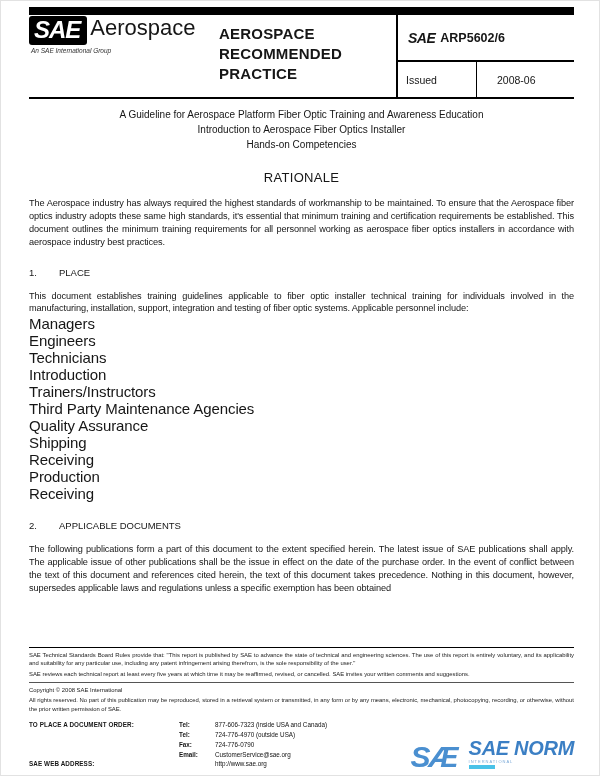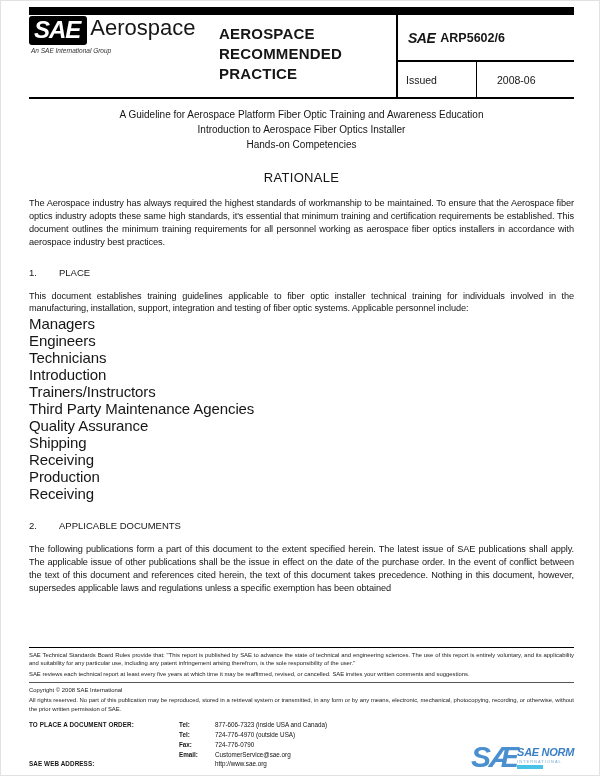--- a/index.html
+++ b/index.html
@@ -46,25 +46,25 @@
   .f-notice { font-size: 5.9px; line-height: 1.45; color: #222; text-align: justify; margin-top: 2px; letter-spacing: 0; }
   .f-order { display: flex; margin-top: 7px; font-size: 6.3px; line-height: 1.55; }
   .f-col-label { width: 150px; flex: none; display: flex; flex-direction: column; justify-content: space-between; font-weight: 700; letter-spacing: 0.1px; }
   .f-col-rows { flex: 1; }
   .f-row { display: flex; }
   .f-key { width: 36px; flex: none; font-weight: 700; }
   .f-val { color: #111; }
   .f-val.link { text-decoration: none; color: #111; cursor: pointer; }
   .saenorm {
     position: absolute; right: 0; bottom: 0; display: flex; align-items: flex-end;
-    gap: 0; color: #3b82c4;
+    gap: 12px; color: #3b82c4;
   }
   .sn-mark { font-style: italic; font-weight: 800; font-size: 30px; line-height: 0.85; letter-spacing: -2px; color: #4a8fd0; }
   .sn-body { display: flex; flex-direction: column; align-items: flex-start; }
-  .sn-name { font-style: italic; font-weight: 800; font-size: 11px; line-height: 1; color: #3b7fc4; letter-spacing: -0.3px; text-align: right; }
+  .sn-name { font-style: italic; font-weight: 800; font-size: 20px; line-height: 1; color: #3b7fc4; letter-spacing: -0.3px; text-align: right; }
   .sn-sub { font-size: 4px; letter-spacing: 1px; color: #7aa9d8; margin-top: 1px; }
   .sn-accent { width: 26px; height: 4px; background: #49c2e8; margin-top: 1px; }
 </style>
 </head>
 <body>
 
 <div class="page">
   <div class="content">
 
     <div class="topbar"></div>

